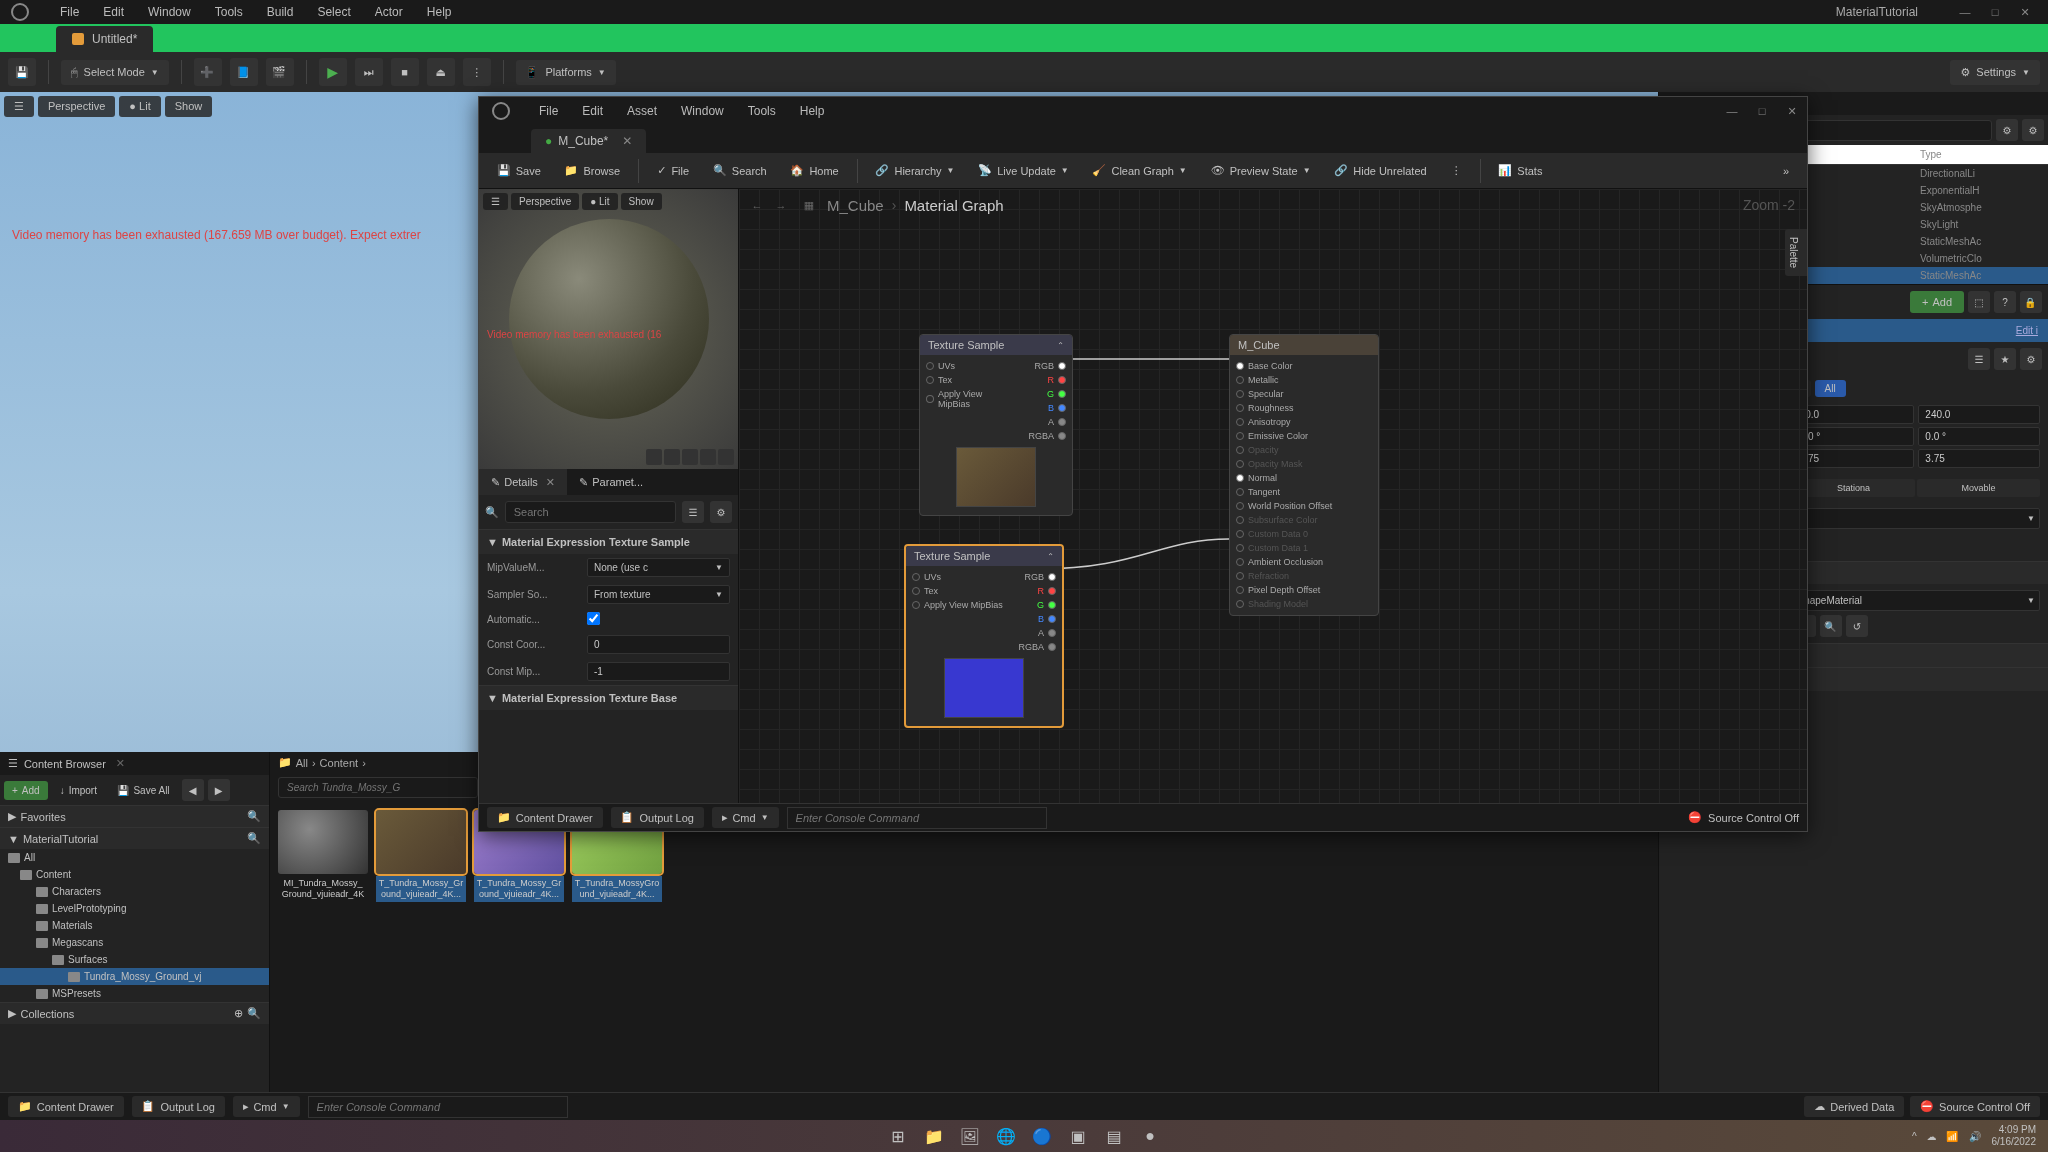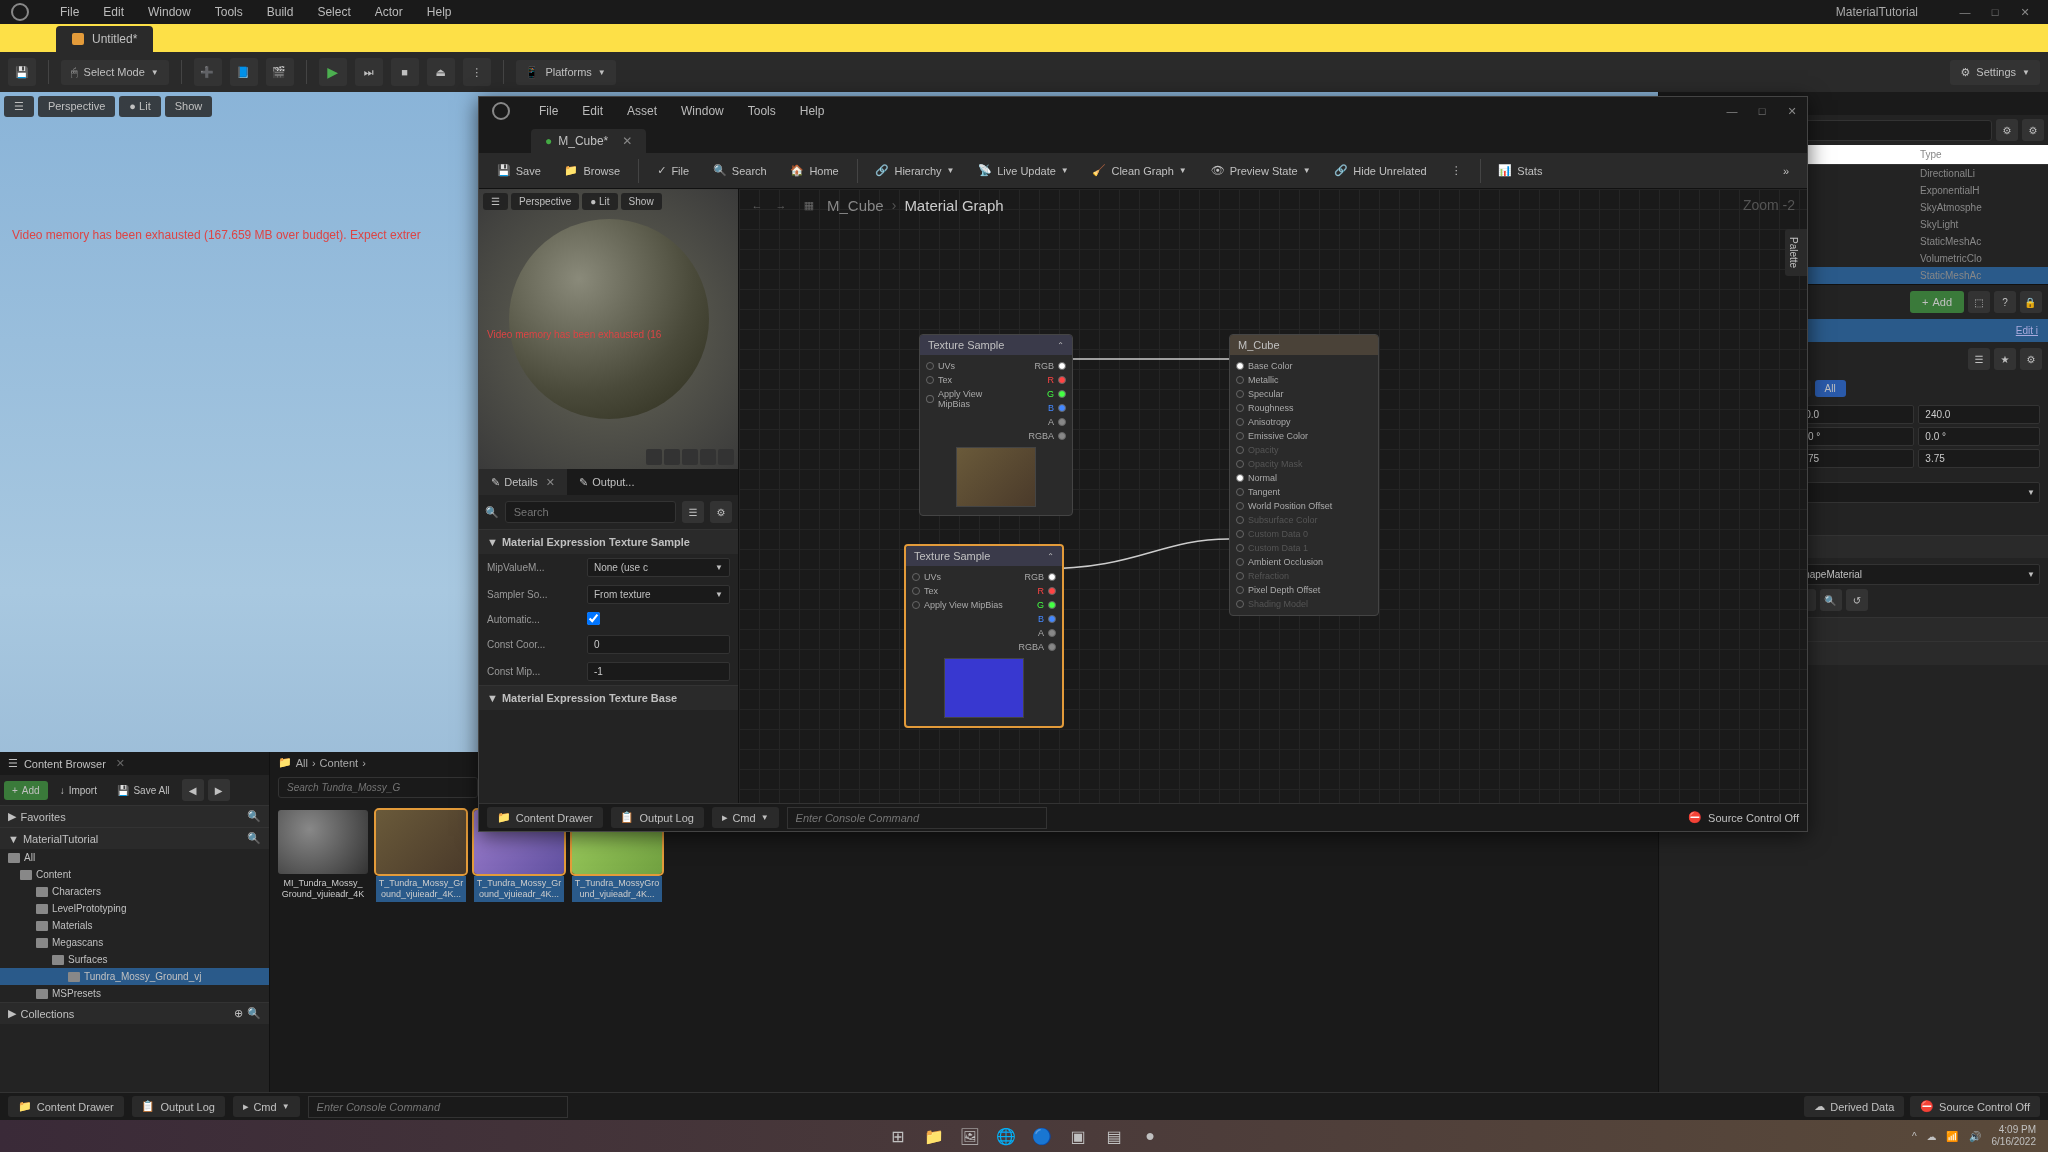--- a/index.html
+++ b/index.html
@@ -9,21 +9,21 @@
 .main-menubar { height: 24px; background: #1a1a1a; display: flex; align-items: center; padding: 0 8px; }
 .ue-logo { width: 24px; height: 24px; margin-right: 16px; display: flex; align-items: center; justify-content: center; }
 .ue-logo-circle { width: 18px; height: 18px; border: 2px solid #888; border-radius: 50%; }
 .menu-item { padding: 4px 12px; cursor: pointer; font-size: 12px; color: #bbb; }
 .tab-title-area { position: absolute; right: 16px; top: 0; display: flex; align-items: center; gap: 40px; height: 24px; }
 .tab-title { color: #aaa; font-size: 12px; }
 .window-controls { display: flex; gap: 16px; }
 .window-btn { width: 14px; height: 14px; cursor: pointer; color: #888; display: flex; align-items: center; justify-content: center; }
 
 
-.doc-tabs { height: 28px; background: #fde047; display: flex; align-items: flex-end; padding-left: 56px; }
+.doc-tabs { height: 28px; background: #22c55e; display: flex; align-items: flex-end; padding-left: 56px; }
 .doc-tab { background: #2a2a2a; padding: 6px 16px; border-radius: 4px 4px 0 0; display: flex; align-items: center; gap: 8px; font-size: 12px; }
 .doc-tab-icon { width: 12px; height: 12px; background: #e39b3a; border-radius: 2px; }
 
 
 .main-toolbar { height: 40px; background: #2a2a2a; display: flex; align-items: center; padding: 0 8px; gap: 8px; }
 .toolbar-btn { padding: 6px 10px; background: #333; border-radius: 3px; display: flex; align-items: center; gap: 6px; cursor: pointer; font-size: 11px; }
 .toolbar-btn.icon-only { padding: 6px; width: 28px; height: 28px; justify-content: center; }
 .play-btn { color: #4caf50; font-size: 14px; }
 .toolbar-sep { width: 1px; height: 24px; background: #444; margin: 0 4px; }
 .settings-area { margin-left: auto; display: flex; align-items: center; gap: 8px; }
@@ -365,20 +365,25 @@
           <div class="transform-input">0.0 °</div>
           <div class="transform-input">0.0 °</div>
           <div class="transform-input">0.0 °</div>
         </div>
         <div class="transform-row">
           <div class="transform-input">3.75</div>
           <div class="transform-input">3.75</div>
           <div class="transform-input">3.75</div>
         </div>
       </div>
+      <div class="mobility-row">
+        <div class="mobility-btn active">Static</div>
+        <div class="mobility-btn">Stationa</div>
+        <div class="mobility-btn">Movable</div>
+      </div>
       <div class="mesh-preview">
         <div class="mesh-thumb"></div>
         <div style="flex:1">
           <div class="mesh-dropdown">
               <span>Cube</span>
               <span class="caret">▼</span>
             </div>
           <div style="display:flex;gap:4px;margin-top:4px">
             <div class="mini-btn">📁</div>
             <div class="mini-btn">←</div>
@@ -465,21 +470,21 @@
           <div class="pbi"></div>
           <div class="pbi"></div>
           <div class="pbi"></div>
           <div class="pbi"></div>
           <div class="pbi"></div>
         </div>
       </div>
       <div class="details-panel">
         <div class="details-tabs">
           <div class="detail-tab active">✎ <span>Details</span><span class="detail-tab-close">✕</span></div>
-          <div class="detail-tab">✎ <span>Output...</span></div>
+          <div class="detail-tab">✎ <span>Paramet...</span></div>
         </div>
         <div class="details-search">
           <span>🔍</span>
           <input placeholder="Search" style="">
           <div class="mini-btn">☰</div>
           <div class="mini-btn">⚙</div>
         </div>
         <div class="detail-section">
           <div class="detail-section-header">▼ <span>Material Expression Texture Sample</span></div>
           <div id="detail-rows">

